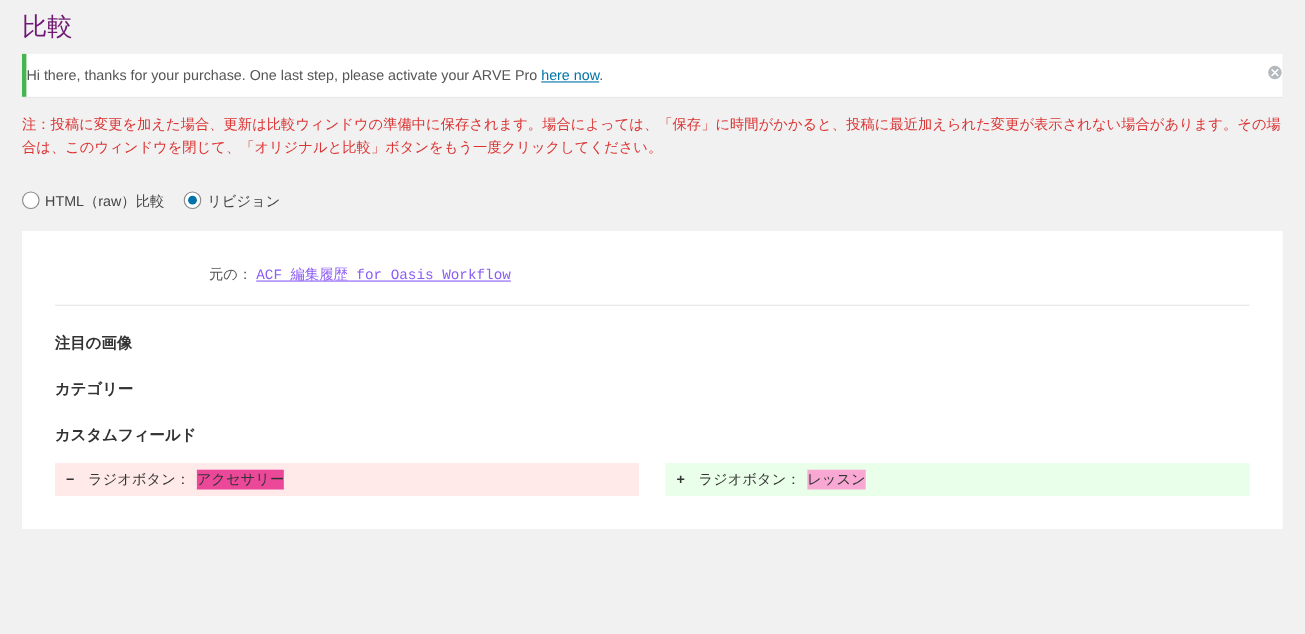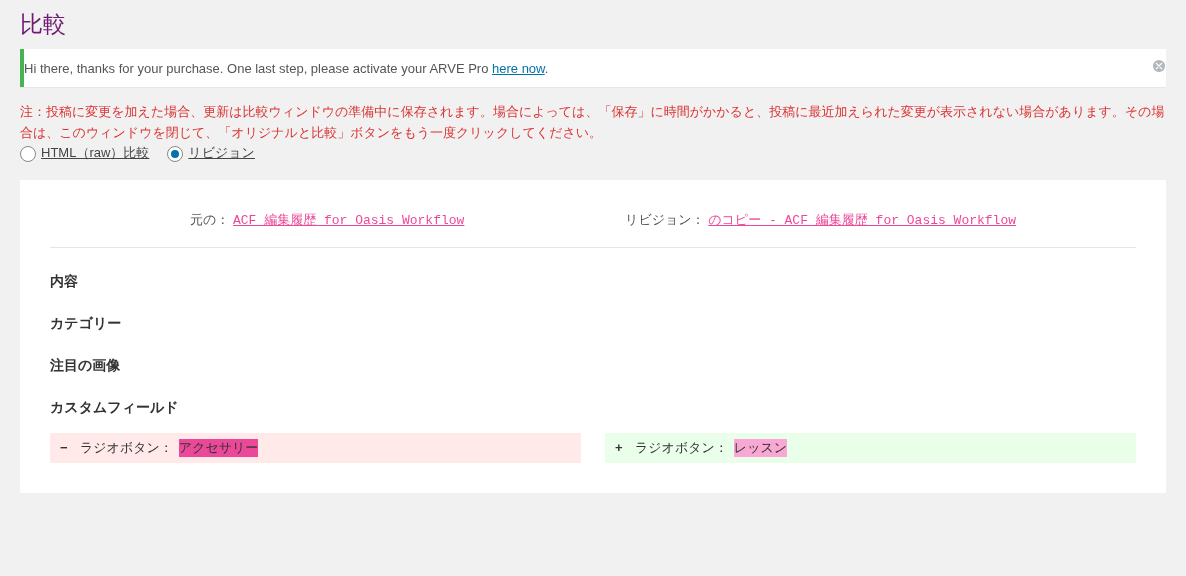--- a/index.html
+++ b/index.html
@@ -36,31 +36,31 @@
     color: #b4b9be;
     font-size: 16px;
     cursor: pointer;
     border: none;
     background: none;
   }
   .warning {
     color: #dc3232;
     font-size: 13px;
     line-height: 1.6;
-    margin-bottom: 0;
+    margin-bottom: 29px;
   }
   .radio-row {
     display: flex;
     align-items: center;
     gap: 18px;
     margin-bottom: 18px;
     font-size: 13px;
     color: #444;
   }
-  .radio-opt { display: flex; align-items: flex-end; gap: 5px; cursor: pointer; text-decoration: underline; }
+  .radio-opt { display: flex; align-items: flex-start; gap: 5px; cursor: pointer; }
   .radio {
     width: 16px; height: 16px; border-radius: 50%;
     border: 1px solid #888; background: #fff; display: inline-flex;
     align-items: center; justify-content: center;
   }
   .radio.checked::after {
     content: ""; width: 8px; height: 8px; border-radius: 50%;
     background: #0073aa; display: block;
   }
   .panel {
@@ -71,21 +71,21 @@
     display: flex;
     justify-content: space-between;
     align-items: baseline;
     padding: 6px 120px 18px 140px;
     border-bottom: 1px solid #e5e5e5;
     margin-bottom: 25px;
     font-size: 13px;
     color: #555;
   }
   .compare-header a {
-    color: #ec4899;
+    color: #8b5cf6;
     text-decoration: underline;
     font-family: "Courier New", monospace;
   }
   .section-h {
     font-size: 14px;
     font-weight: bold;
     color: #333;
     margin-top: 24px;
   }
   .section-h.first { margin-top: 0; }
@@ -141,29 +141,24 @@
   </label>
 </div>
 
 <div class="panel">
 
   <div class="compare-header">
     <div>
       <span>元の：</span>
       <a href="#">ACF 編集履歴 for Oasis Workflow</a>
     </div>
-    <div>
-      <span>リビジョン：</span>
-      <a href="#">のコピー - ACF 編集履歴 for Oasis Workflow</a>
-    </div>
   </div>
 
-  <div class="section-h first">内容</div>
+  <div class="section-h">注目の画像</div>
   <div class="section-h big-gap">カテゴリー</div>
-  <div class="section-h">注目の画像</div>
   <div class="section-h big-gap">カスタムフィールド</div>
 
   <div class="diff-grid">
     <div class="diff-line diff-del">
       <span class="sym">−</span>
       <span>ラジオボタン：</span>
         <span class="hl-del">アクセサリー</span>
     </div>
     <div class="diff-line diff-add">
       <span class="sym">+</span>

